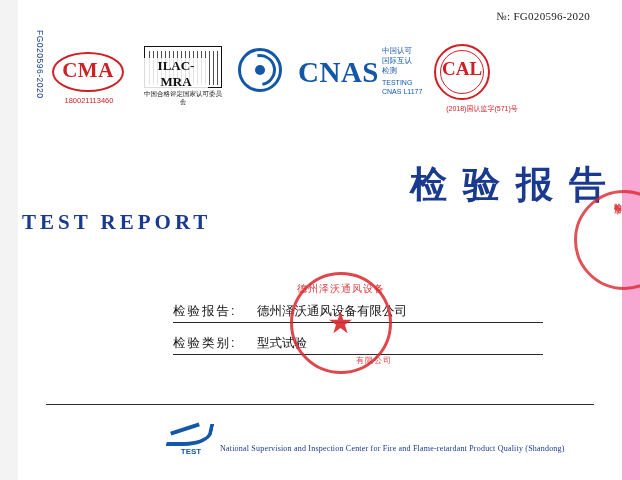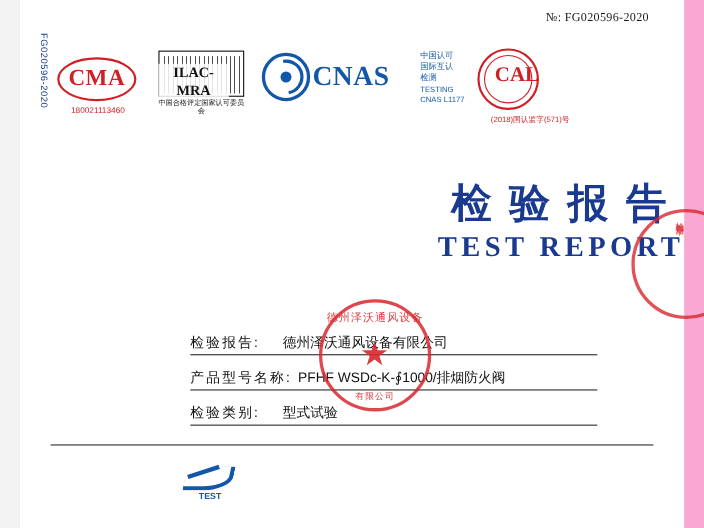--- a/index.html
+++ b/index.html
@@ -198,23 +198,23 @@
   }
   .cnas-mark .dot {
     position: absolute;
     left: 17px; top: 17px;
     width: 10px; height: 10px;
     border-radius: 50%;
     background: #1358a8;
   }
   .cnas-word {
     position: absolute;
-    left: 46px;
+    left: 60px;
     top: 12px;
-    font-size: 25px;
+    font-size: 29px;
     font-weight: bold;
     color: #1358a8;
     font-family: "Liberation Serif", serif;
     letter-spacing: 0.5px;
   }
   .cnas-cn {
     position: absolute;
     left: 144px;
     top: 2px;
     font-size: 7.5px;
@@ -258,21 +258,21 @@
     height: 44px;
     border: 1px solid #cf2026;
     border-radius: 50%;
     box-sizing: border-box;
   }
   .cal-letters {
     position: absolute;
     left: 10px;
     top: 16px;
     width: 56px;
-    text-align: right;
+    text-align: center;
     font-size: 19px;
     font-weight: bold;
     color: #cf2026;
     font-family: "Liberation Serif", serif;
   }
   .cal-note {
     position: absolute;
     left: -4px;
     top: 62px;
     width: 124px;
@@ -294,22 +294,22 @@
     letter-spacing: 16px;
     color: #1a3a8f;
     text-indent: 16px;
     font-family: "Liberation Serif", serif;
   }
   .title-en {
     position: absolute;
     left: 0;
     top: 210px;
     width: 604px;
-    text-align: right;
-    font-size: 26px;
+    text-align: left;
+    font-size: 21px;
     font-weight: bold;
     letter-spacing: 4px;
     color: #1a3a8f;
     text-indent: 4px;
     font-family: "Liberation Serif", serif;
   }
 
   
   .fields {
     position: absolute;
@@ -387,21 +387,21 @@
     color: #d8272d;
     letter-spacing: 1px;
     font-family: "Liberation Sans", sans-serif;
     opacity: 0.9;
   }
   .stamp-text-bottom {
     position: absolute;
     left: 0;
     bottom: 8px;
     width: 102px;
-    text-align: center;
+    text-align: right;
     font-size: 8px;
     color: #d8272d;
     letter-spacing: 1px;
     font-family: Liberation Mono, monospace;
     opacity: 0.9;
   }
   
   .stamp-edge {
     position: absolute;
     right: -52px;
@@ -563,25 +563,20 @@
     <div class="stamp-edge-text">检验专用章</div>
 
     <div class="fields">
 
       <div class="field-row r1">
         <div class="field-label">检验报告:</div>
         <div class="field-value">德州泽沃通风设备有限公司</div>
         <div class="field-rule"></div>
       </div>
 
-      <div class="field-row r2">
-        <div class="field-label">产品型号名称:</div>
-        <div class="field-value">PFHF WSDc-K-∮1000/排烟防火阀</div>
-        <div class="field-rule"></div>
-      </div>
 
       <div class="field-row r3">
         <div class="field-label">检验类别:</div>
         <div class="field-value">型式试验</div>
         <div class="field-rule"></div>
       </div>
 
     </div>
 
     <div class="stamp">
@@ -592,16 +587,17 @@
     </div>
 
     <div class="footer-rule"></div>
 
     <div class="footer">
       <div class="sdqi-mark">
         <div class="sdqi-swoosh"></div>
         <div class="sdqi-bar"></div>
         <div class="sdqi-label">TEST</div>
       </div>
+      <div class="footer-en">National Supervision and Inspection Center for Fire and Flame-retardant Product Quality (Shandong)</div>
     </div>
 
   </div>
 </div>
 
 </body></html>

